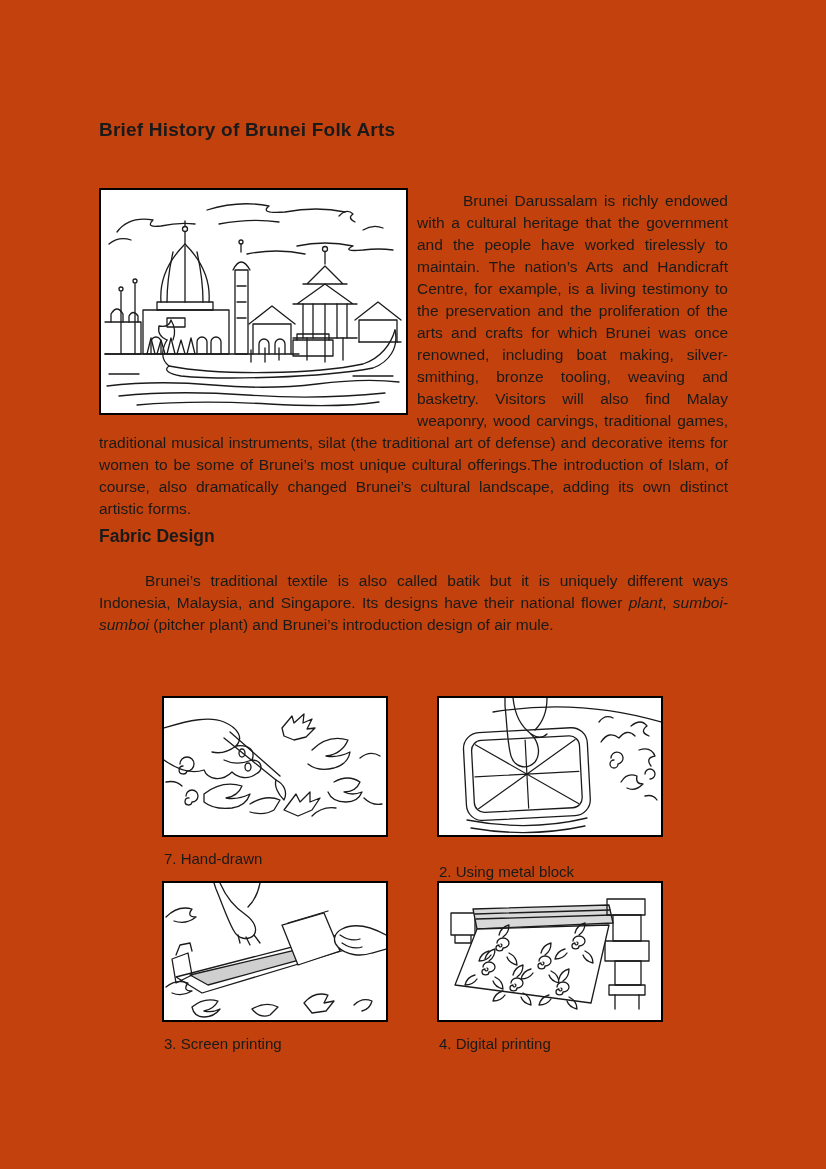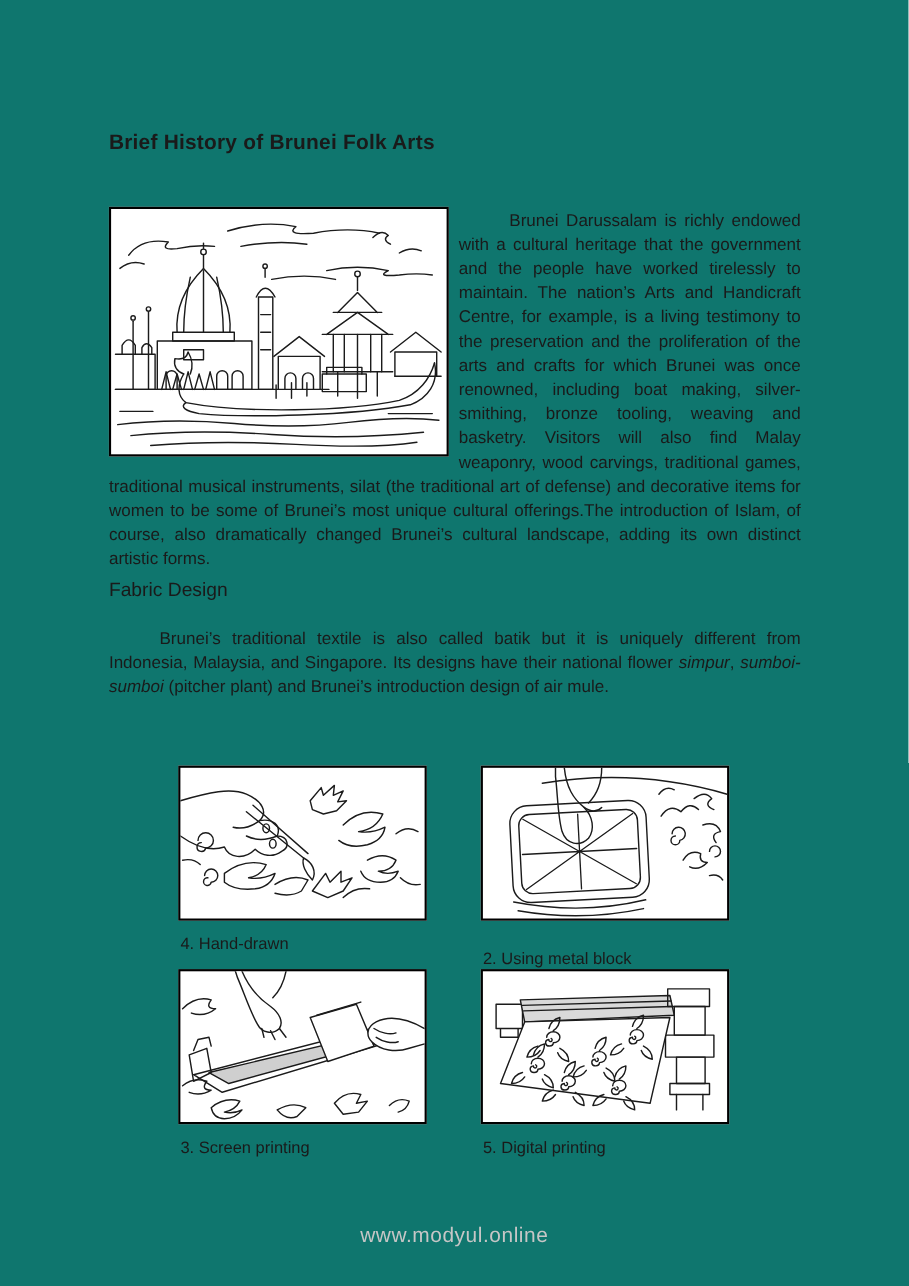--- a/index.html
+++ b/index.html
@@ -1,35 +1,35 @@
 <!DOCTYPE html>
 <html><head>
 <meta charset="utf-8">
 <style>
   * { margin:0; padding:0; box-sizing:border-box; }
   html,body { background:#ffffff; }
   .page {
-    position:relative; width:826px; height:1169px; background:#0f766e;
+    position:relative; width:826px; height:1169px; background:#c2410c;
     font-family:"Liberation Sans", sans-serif; color:#1a1a1a; overflow:hidden;
   }
   .title {
     position:absolute; left:99px; top:119px;
     font-size:19px; font-weight:bold; letter-spacing:.2px;
   }
   .intro { position:absolute; left:99px; top:188px; width:629px; }
   .mosque-figure {
     float:left; width:309px; height:227px; border:2px solid #000;
     margin-right:9px; margin-bottom:4px; background:#fff;
   }
   .mosque-figure svg, .figbox svg { display:block; }
   .body-text { font-size:15.5px; line-height:22px; text-align:justify; }
   .intro-text { text-indent:46px; padding-top:2px; }
   .subheading {
     position:absolute; left:99px; top:526px;
-    font-size:17.5px; font-weight:normal;
+    font-size:17.5px; font-weight:bold;
   }
   .fabric-para { position:absolute; left:99px; top:570px; width:629px; text-indent:46px; }
   .ways-line  { position:absolute; left:99px; top:662px; width:629px; text-indent:46px; text-align:left; }
   .figbox { position:absolute; width:226px; height:141px; border:2px solid #000; background:#fff; }
   .pos-f1 { left:162px; top:696px; } .pos-f2 { left:437px; top:696px; }
   .pos-f3 { left:162px; top:881px; } .pos-f4 { left:437px; top:881px; }
   .figcap { position:absolute; font-size:15px; }
   .pos-c1 { left:164px; top:850px; } .pos-c2 { left:439px; top:850px;margin-top:13px; }
   .pos-c3 { left:164px; top:1035px;text-align:right; } .pos-c4 { left:439px; top:1035px; }
   .page-number { position:absolute; left:0; top:1091px; width:100%; text-align:center; font-size:15.5px; }
@@ -107,21 +107,21 @@
           <path d="M36 215 Q96 210 168 214 T278 212"></path>
           <path d="M8 184 h30 M252 186 h40"></path>
         </g>
       </svg>
     </figure>
     <p class="body-text intro-text">Brunei Darussalam is richly endowed with a cultural heritage that the government and the people have worked tirelessly to maintain. The nation’s Arts and Handicraft Centre, for example, is a living testimony to the preservation and the proliferation of the arts and crafts for which Brunei was once renowned, including boat making, silver-smithing, bronze tooling, weaving and basketry. Visitors will also find Malay weaponry, wood carvings, traditional games, traditional musical instruments, silat (the traditional art of defense) and decorative items for women to be some of Brunei’s most unique cultural offerings.The introduction of Islam, of course, also dramatically changed Brunei’s cultural landscape, adding its own distinct artistic forms.</p>
   </div>
 
   <h2 class="subheading">Fabric Design</h2>
 
-  <p class="body-text fabric-para"><span>Brunei’s traditional textile is also called batik but it is uniquely different from Indonesia, Malaysia, and Singapore. Its designs have their national flower </span><i>simpur</i><span>, </span><i>sumboi-sumboi</i><span> (pitcher plant) and Brunei’s introduction design of air mule.</span></p>
+  <p class="body-text fabric-para"><span>Brunei’s traditional textile is also called batik but it is uniquely different ways Indonesia, Malaysia, and Singapore. Its designs have their national flower </span><i>plant</i><span>, </span><i>sumboi-sumboi</i><span> (pitcher plant) and Brunei’s introduction design of air mule.</span></p>
 
 
   <div class="figbox pos-f1">
     <svg width="222" height="137" viewBox="0 0 222 137">
       <g class="line-art" stroke-width="1.5">
         <path d="M0 30 C26 22 46 18 60 24 C74 30 80 40 72 48 C84 46 92 52 88 62 C98 62 100 72 92 76 C84 82 74 80 68 74 C58 84 44 82 40 72 C28 76 14 72 0 62"></path>
         <path d="M72 48 C64 54 56 56 48 54"></path>
         <path d="M88 62 C78 66 68 66 60 62"></path>
         <ellipse cx="78" cy="55" rx="3" ry="4"></ellipse>
         <ellipse cx="84" cy="69" rx="3" ry="4"></ellipse>
@@ -219,20 +219,19 @@
         <use href="#rose" x="58" y="60"></use>
         <use href="#rose" x="100" y="78"></use>
         <use href="#rose" x="134" y="58"></use>
         <use href="#rose" x="72" y="100"></use>
         <use href="#rose" x="118" y="104"></use>
         <use href="#rose" x="44" y="84"></use>
       </g>
     </svg>
   </div>
 
-  <div class="figcap pos-c1">4. Hand-drawn</div>
+  <div class="figcap pos-c1">7. Hand-drawn</div>
   <div class="figcap pos-c2">2. Using metal block</div>
   <div class="figcap pos-c3">3. Screen printing</div>
-  <div class="figcap pos-c4">5. Digital printing</div>
-
-  <div class="watermark">www.modyul.online</div>
+  <div class="figcap pos-c4">4. Digital printing</div>
+
 
 </div>
 
 </body></html>

